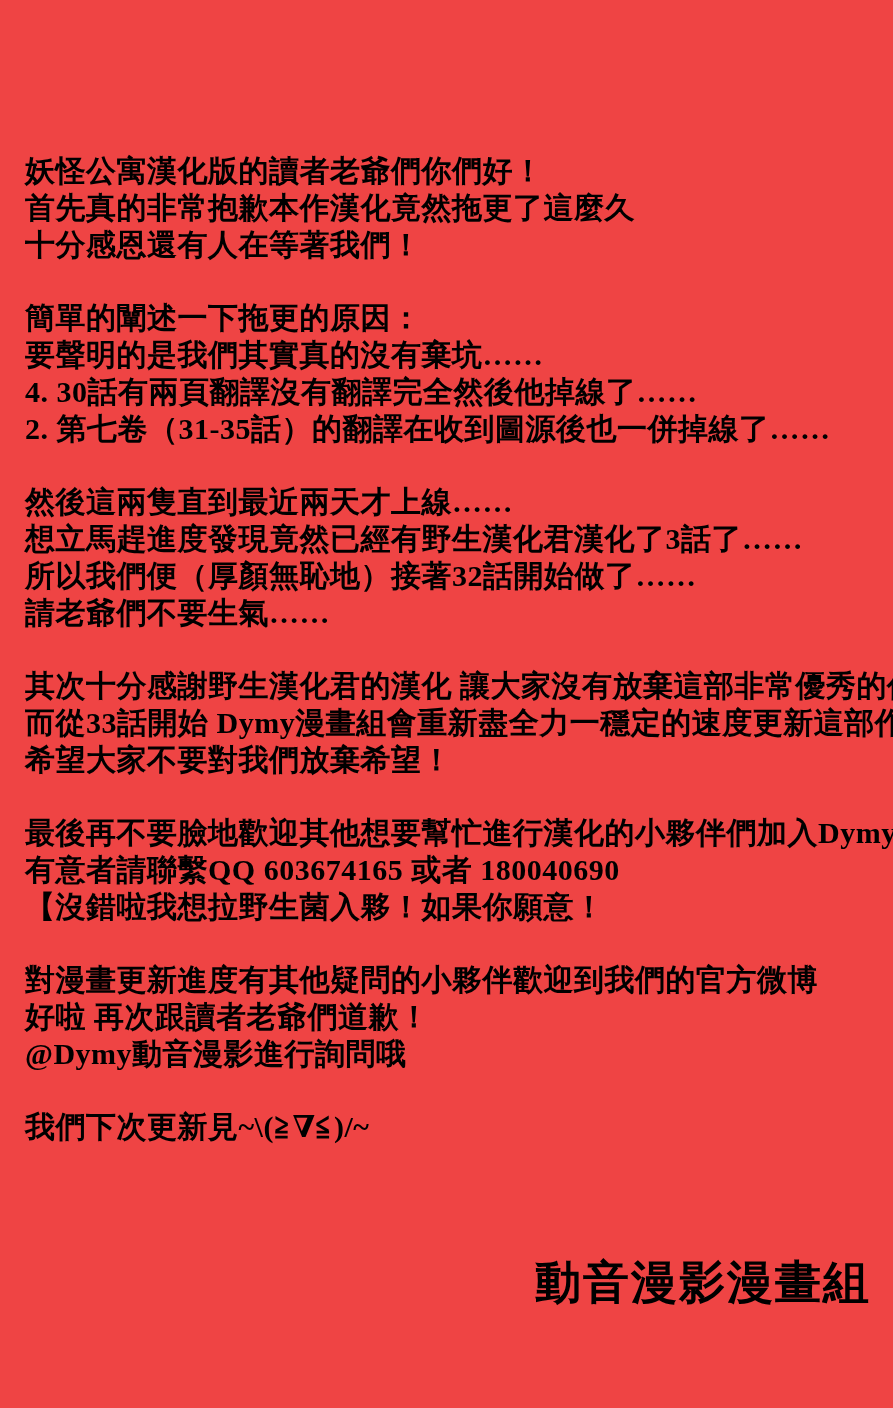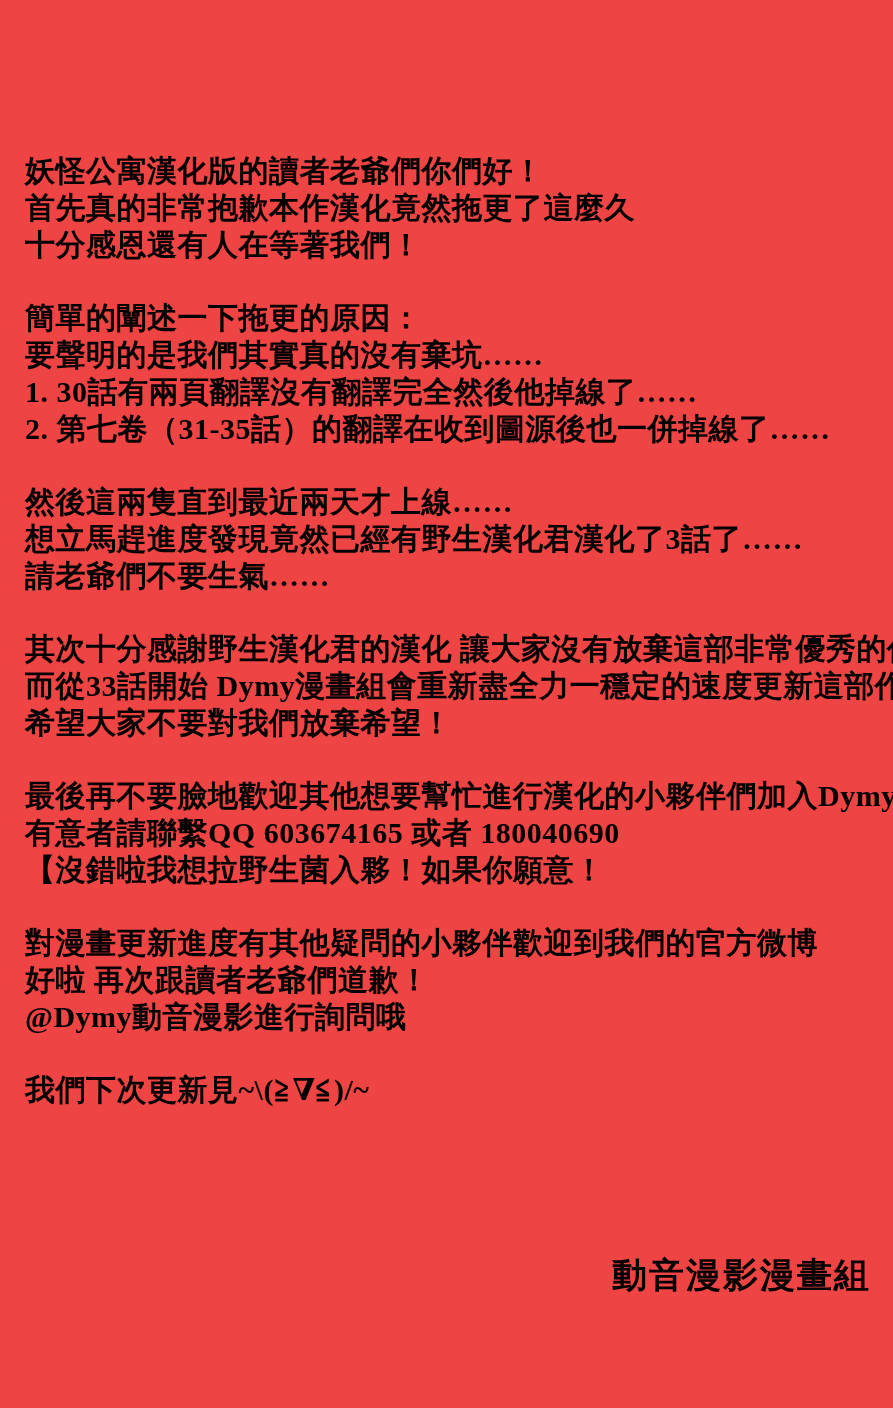--- a/index.html
+++ b/index.html
@@ -24,48 +24,49 @@
     font-size: 30px;
     font-weight: 700;
     line-height: 37px;
     white-space: nowrap;
     letter-spacing: 0.5px;
   }
   .signature {
     position: absolute;
     top: 1252px;
     right: 22px;
-    font-size: 35px;
+    font-size: 46px;
     font-weight: 700;
     letter-spacing: 2px;
     white-space: nowrap;
   }
 </style>
 </head>
 <body>
 
 <div class="page">
   <div class="content">
 
     <div class="para">
       <div class="line">妖怪公寓漢化版的讀者老爺們你們好！</div>
       <div class="line">首先真的非常抱歉本作漢化竟然拖更了這麼久</div>
       <div class="line">十分感恩還有人在等著我們！</div>
     </div>
 
     <div class="para">
       <div class="line">簡單的闡述一下拖更的原因：</div>
       <div class="line">要聲明的是我們其實真的沒有棄坑……</div>
-      <div class="line">1. 30話有兩頁翻譯沒有翻譯完全然後他掉線了……</div>
+      <div class="line">4. 30話有兩頁翻譯沒有翻譯完全然後他掉線了……</div>
       <div class="line">2. 第七卷（31-35話）的翻譯在收到圖源後也一併掉線了……</div>
     </div>
 
     <div class="para">
       <div class="line">然後這兩隻直到最近兩天才上線……</div>
       <div class="line">想立馬趕進度發現竟然已經有野生漢化君漢化了3話了……</div>
+      <div class="line">所以我們便（厚顏無恥地）接著32話開始做了……</div>
       <div class="line">請老爺們不要生氣……</div>
     </div>
 
     <div class="para">
       <div class="line">其次十分感謝野生漢化君的漢化 讓大家沒有放棄這部非常優秀的作品</div>
       <div class="line">而從33話開始 Dymy漫畫組會重新盡全力一穩定的速度更新這部作品的！</div>
       <div class="line">希望大家不要對我們放棄希望！</div>
     </div>
 
     <div class="para">

